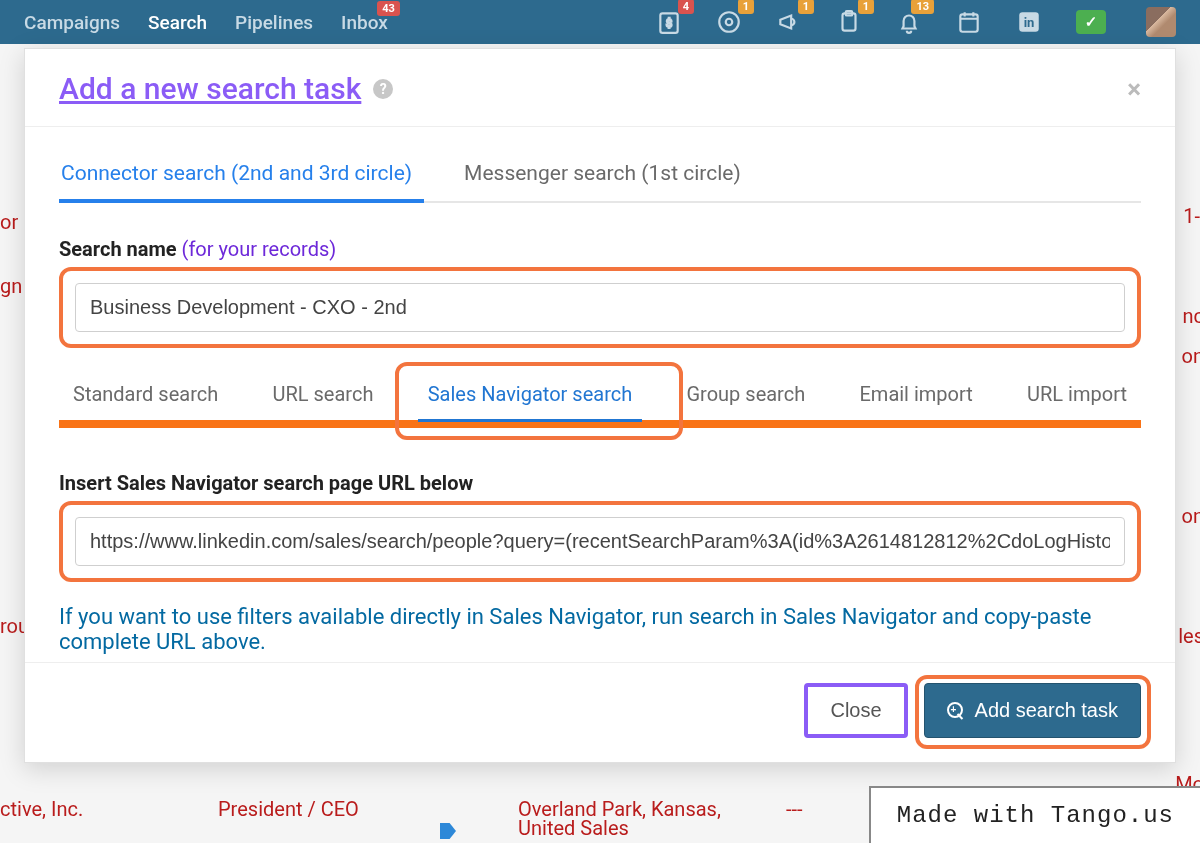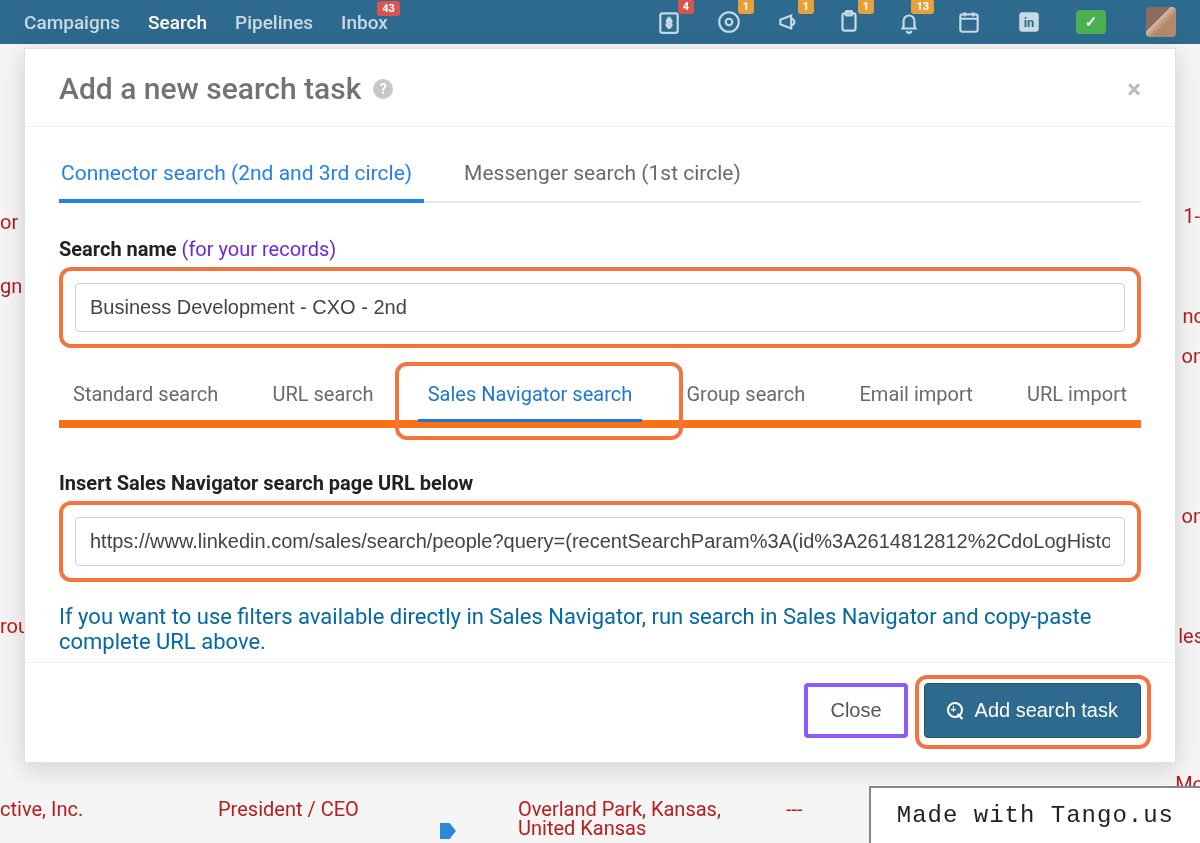--- a/index.html
+++ b/index.html
@@ -92,21 +92,22 @@
     display: flex; flex-direction: column;
   }
   .modal-header {
     padding: 22px 34px 20px 34px;
     border-bottom: 1px solid #eee;
     display:flex; align-items:center;
   }
   .modal-title {
     font-size: 30px;
     font-weight: 500;
-    color: #737373;
+    color: #8b5cf6;
+    text-decoration: underline;
   }
   .help-icon {
     margin-left: 12px;
     width: 20px; height:20px;
     border-radius: 50%;
     background: #c7c7c7;
     color:#fff;
     font-size:14px;
     display:flex; align-items:center; justify-content:center;
     font-weight:700;
@@ -345,21 +346,21 @@
   <span class="bg-frag" style="right:-4px;top:260px">nc</span>
   <span class="bg-frag" style="right:-4px;top:300px">on</span>
   <span class="bg-frag" style="right:-4px;top:460px">on</span>
   <span class="bg-frag" style="right:-4px;top:580px">les</span>
   <span class="bg-frag" style="right:-4px;top:728px">Mo</span>
   <div class="bg-row" style="top:730px;">
     <span class="bg-frag" style="left:0">ctive, Inc.</span>
     <span class="bg-frag" style="left:218px">President / CEO</span>
     <span class="bg-frag" style="left:440px;top:46px"><span class="tag-icon"></span></span>
     <span class="bg-frag" style="left:518px">Overland Park, Kansas,</span>
-    <span class="bg-frag" style="left:518px;top:42px">United Kansas</span>
+    <span class="bg-frag" style="left:518px;top:42px">United Sales</span>
     <span class="bg-frag" style="left:786px">---</span>
   </div>
 </div>
 
 <div class="modal">
   <div class="modal-header">
     <span class="modal-title">Add a new search task</span>
     <span class="help-icon">?</span>
     <span class="close-x">×</span>
   </div>

